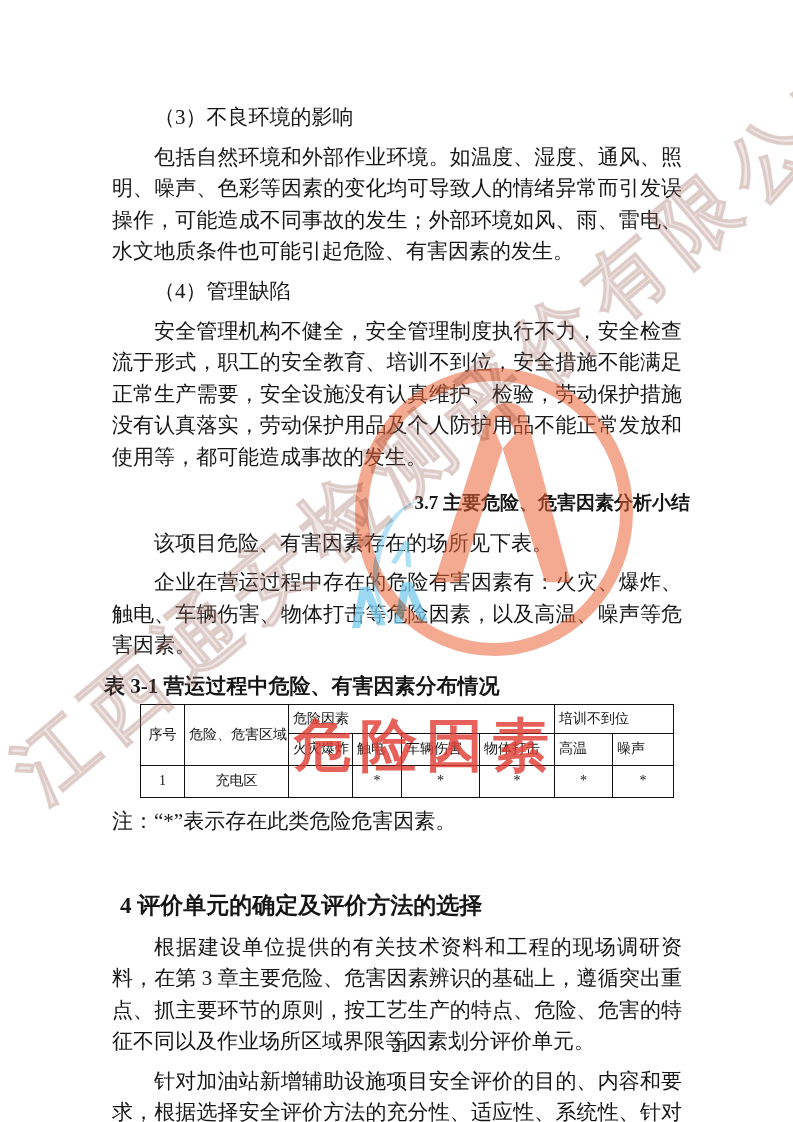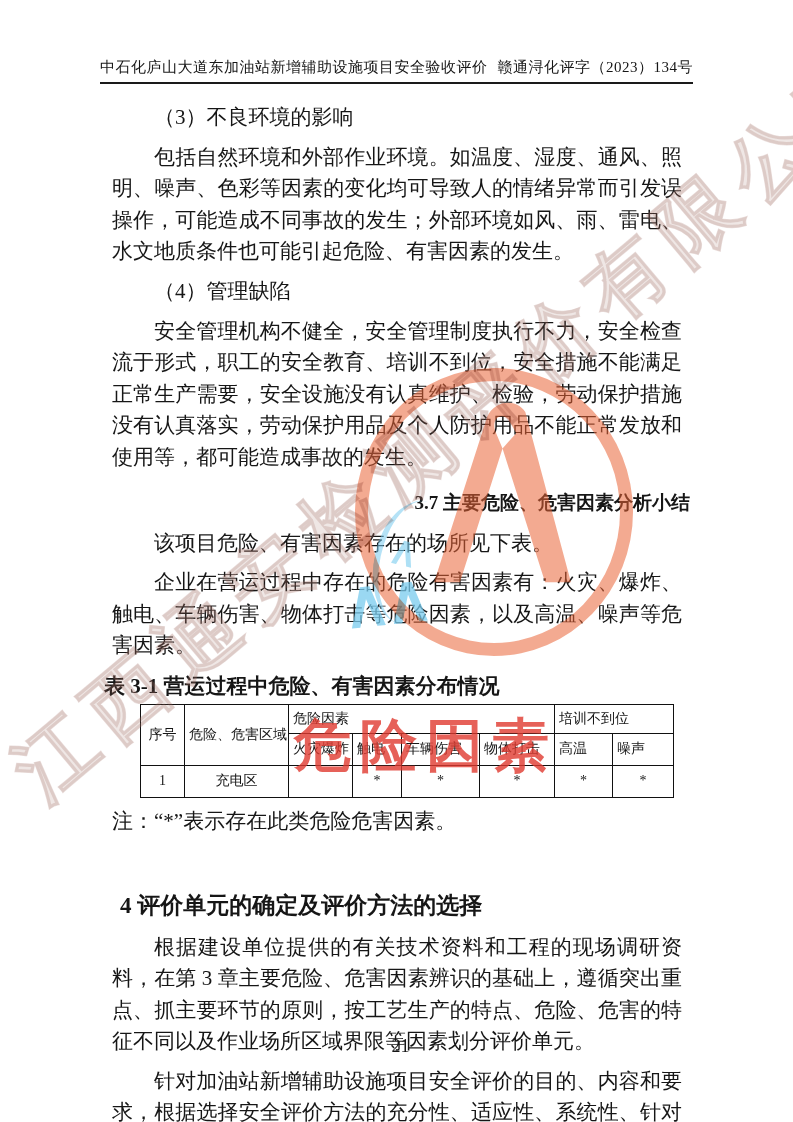--- a/index.html
+++ b/index.html
@@ -104,24 +104,20 @@
     font-size:80px;letter-spacing:13px;white-space:nowrap;
     color:rgba(158,106,96,0.16);
     -webkit-text-stroke:1px rgba(158,106,96,0.22);
   }
 </style>
 </head>
 <body>
 
 <div class="page">
 
-  <div class="hdr">
-    <span>中石化庐山大道东加油站新增辅助设施项目安全验收评价</span>
-    <span>赣通浔化评字（2023）134号</span>
-  </div>
 
   <div class="content">
     <p>（3）不良环境的影响</p>
     <p>包括自然环境和外部作业环境。如温度、湿度、通风、照明、噪声、色彩等因素的变化均可导致人的情绪异常而引发误操作，可能造成不同事故的发生；外部环境如风、雨、雷电、水文地质条件也可能引起危险、有害因素的发生。</p>
     <p>（4）管理缺陷</p>
     <p>安全管理机构不健全，安全管理制度执行不力，安全检查流于形式，职工的安全教育、培训不到位，安全措施不能满足正常生产需要，安全设施没有认真维护、检验，劳动保护措施没有认真落实，劳动保护用品及个人防护用品不能正常发放和使用等，都可能造成事故的发生。</p>
 
     <h3 class="sec">3.7 主要危险、危害因素分析小结</h3>
     <p>该项目危险、有害因素存在的场所见下表。</p>
     <p>企业在营运过程中存在的危险有害因素有：火灾、爆炸、触电、车辆伤害、物体打击等危险因素，以及高温、噪声等危害因素。</p>

